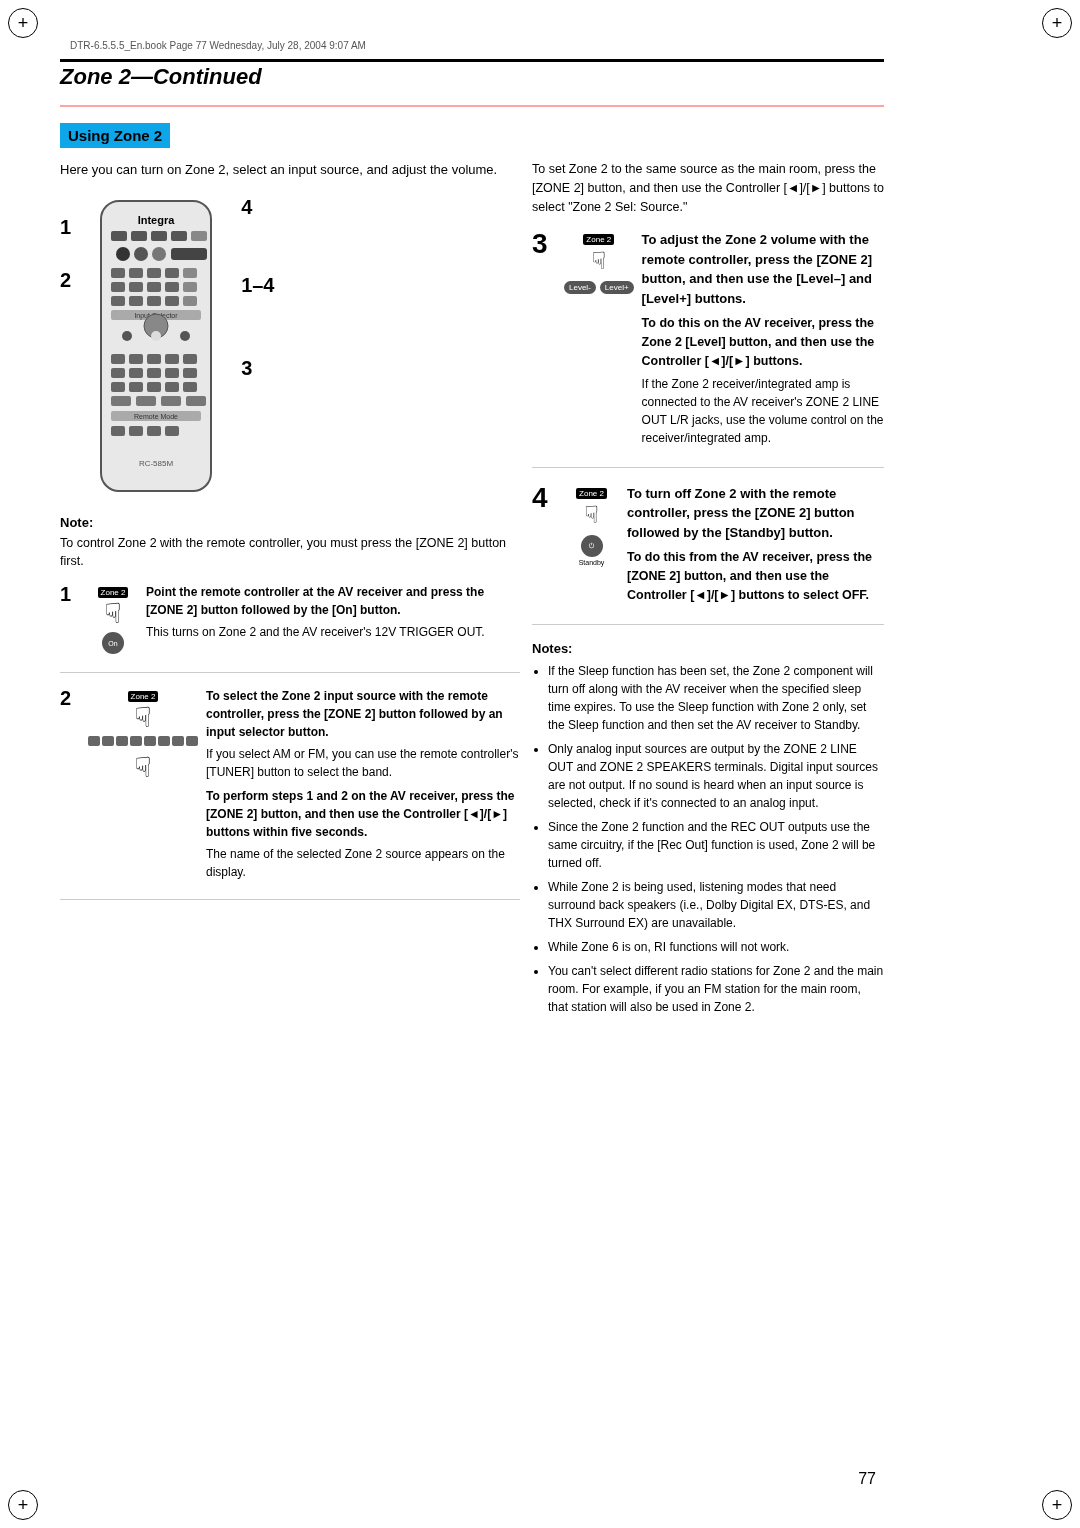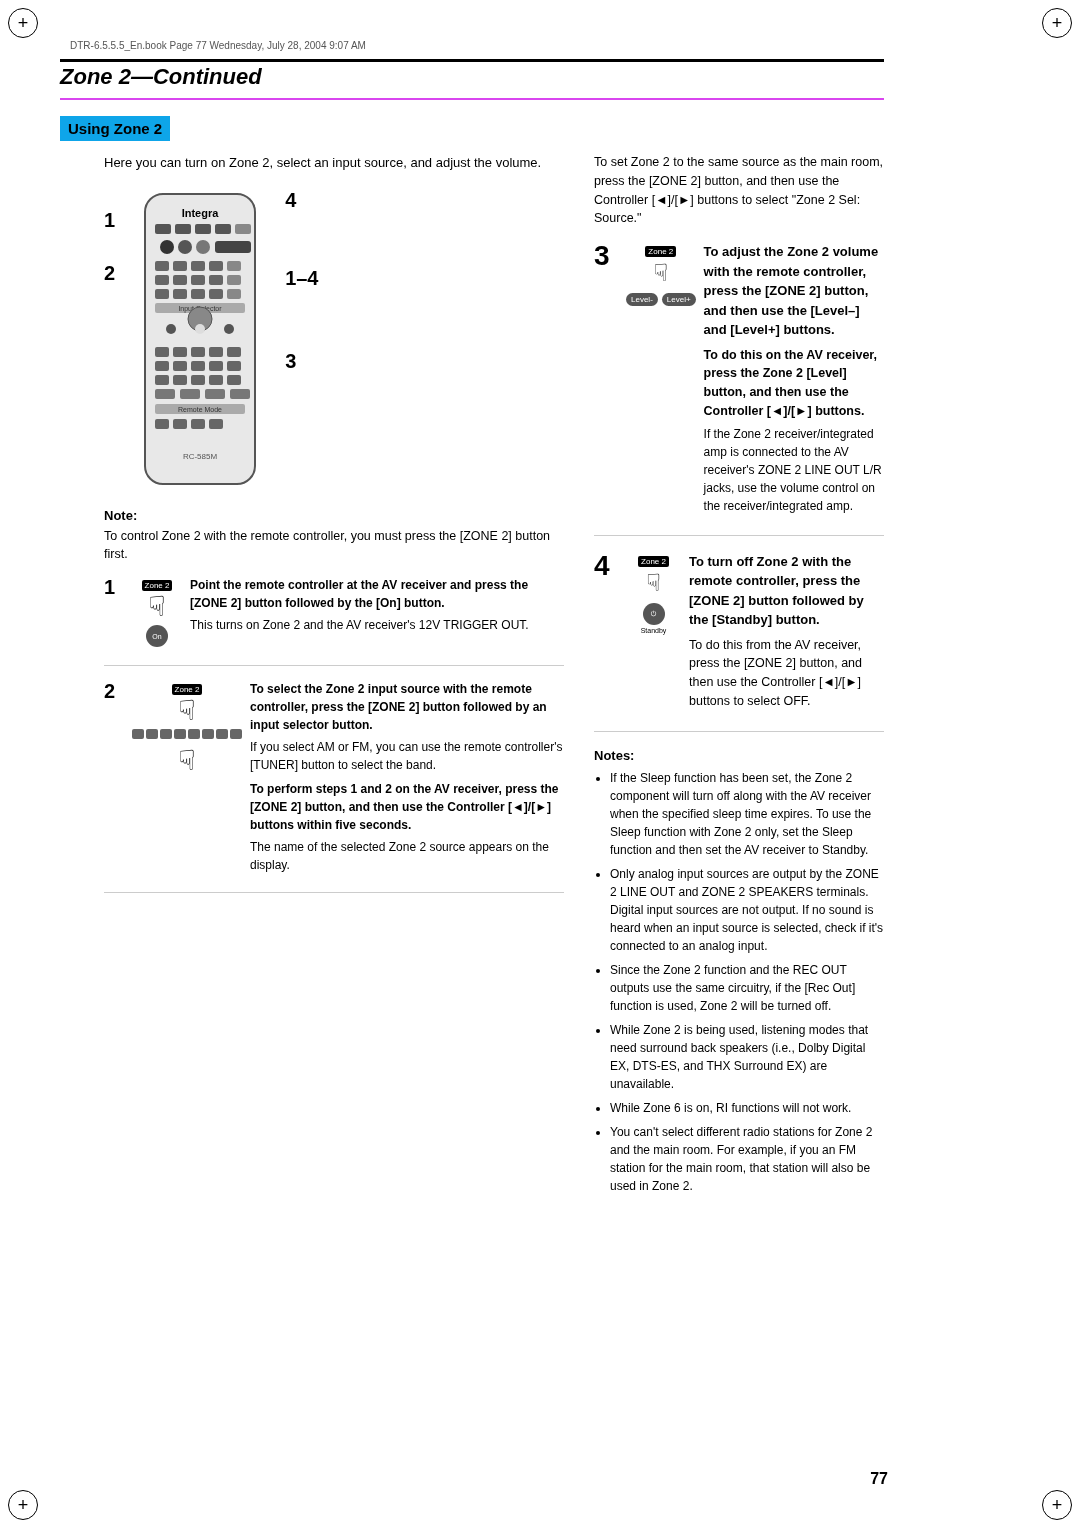--- a/index.html
+++ b/index.html
@@ -35,42 +35,41 @@
     .file-info {
       font-size: 10px;
       color: #555;
       margin-bottom: 8px;
       padding-left: 10px;
     }
     .section-title {
       font-size: 22px;
       font-weight: bold;
       margin-bottom: 16px;
-      border-bottom: 2px solid #d946ef;
-      padding-bottom: 8px;
+      border-bottom: 2px solid #fca5a5;
+      padding-bottom: 15px;
     }
     .section-title span { font-style: italic; }
     .subsection-title {
       background: #0ea5e9;
       font-size: 15px;
       font-weight: bold;
       padding: 4px 8px;
       display: inline-block;
       margin-bottom: 12px;
     }
     .intro-text {
       font-size: 13px;
       margin-bottom: 16px;
       line-height: 1.5;
     }
     
     .two-col {
       display: flex;
-      gap: 30px;
-      margin-left: 44px;
+      gap: 12px;
     }
     .col-left {
       width: 460px;
       flex-shrink: 0;
     }
     .col-right {
       flex: 1;
     }
     
     .remote-diagram {
@@ -180,23 +179,23 @@
     
     .notes-section { margin-top: 8px; }
     .notes-title { font-weight: bold; font-size: 13px; margin-bottom: 6px; }
     .notes-section ul { padding-left: 16px; }
     .notes-section ul li { font-size: 12px; line-height: 1.5; margin-bottom: 6px; }
 
     
     .page-num {
       position: absolute;
       bottom: 40px;
-      right: 56px;
+      right: 68px;
       font-size: 16px;
-      font-weight: bold;
+      font-weight: normal;
     }
 
     
     .top-line { border-top: 3px solid #000; margin-bottom: 2px; }
   </style>
 </head>
 <body>
 
 <div class="reg-mark reg-tl"></div>
 <div class="reg-mark reg-tr"></div>
@@ -395,21 +394,21 @@
             <div class="zone2-badge">Zone 2</div>
             <div style="font-size:24px;">☟</div>
           </div>
           <div>
             <div class="btn-round" style="margin:0 auto;">⏻</div>
             <div style="font-size:7px;text-align:center;margin-top:2px;">Standby</div>
           </div>
         </div>
         <div class="right-step-content">
           <p class="header-text">To turn off Zone 2 with the remote controller, press the [ZONE 2] button followed by the [Standby] button.</p>
-          <p style="font-weight:normal;font-size:12.5px;margin-bottom:4px;">To do this from the AV receiver, press the [ZONE 2] button, and then use the Controller [◄]/[►] buttons to select OFF.</p>
+          <p style="font-weight:bold;font-size:12.5px;margin-bottom:4px;">To do this from the AV receiver, press the [ZONE 2] button, and then use the Controller [◄]/[►] buttons to select OFF.</p>
         </div>
       </div>
 
       <div class="notes-section">
         <div class="notes-title">Notes:</div>
         <ul>
           <li>If the Sleep function has been set, the Zone 2 component will turn off along with the AV receiver when the specified sleep time expires. To use the Sleep function with Zone 2 only, set the Sleep function and then set the AV receiver to Standby.</li>
           <li>Only analog input sources are output by the ZONE 2 LINE OUT and ZONE 2 SPEAKERS terminals. Digital input sources are not output. If no sound is heard when an input source is selected, check if it's connected to an analog input.</li>
           <li>Since the Zone 2 function and the REC OUT outputs use the same circuitry, if the [Rec Out] function is used, Zone 2 will be turned off.</li>
           <li>While Zone 2 is being used, listening modes that need surround back speakers (i.e., Dolby Digital EX, DTS-ES, and THX Surround EX) are unavailable.</li>

